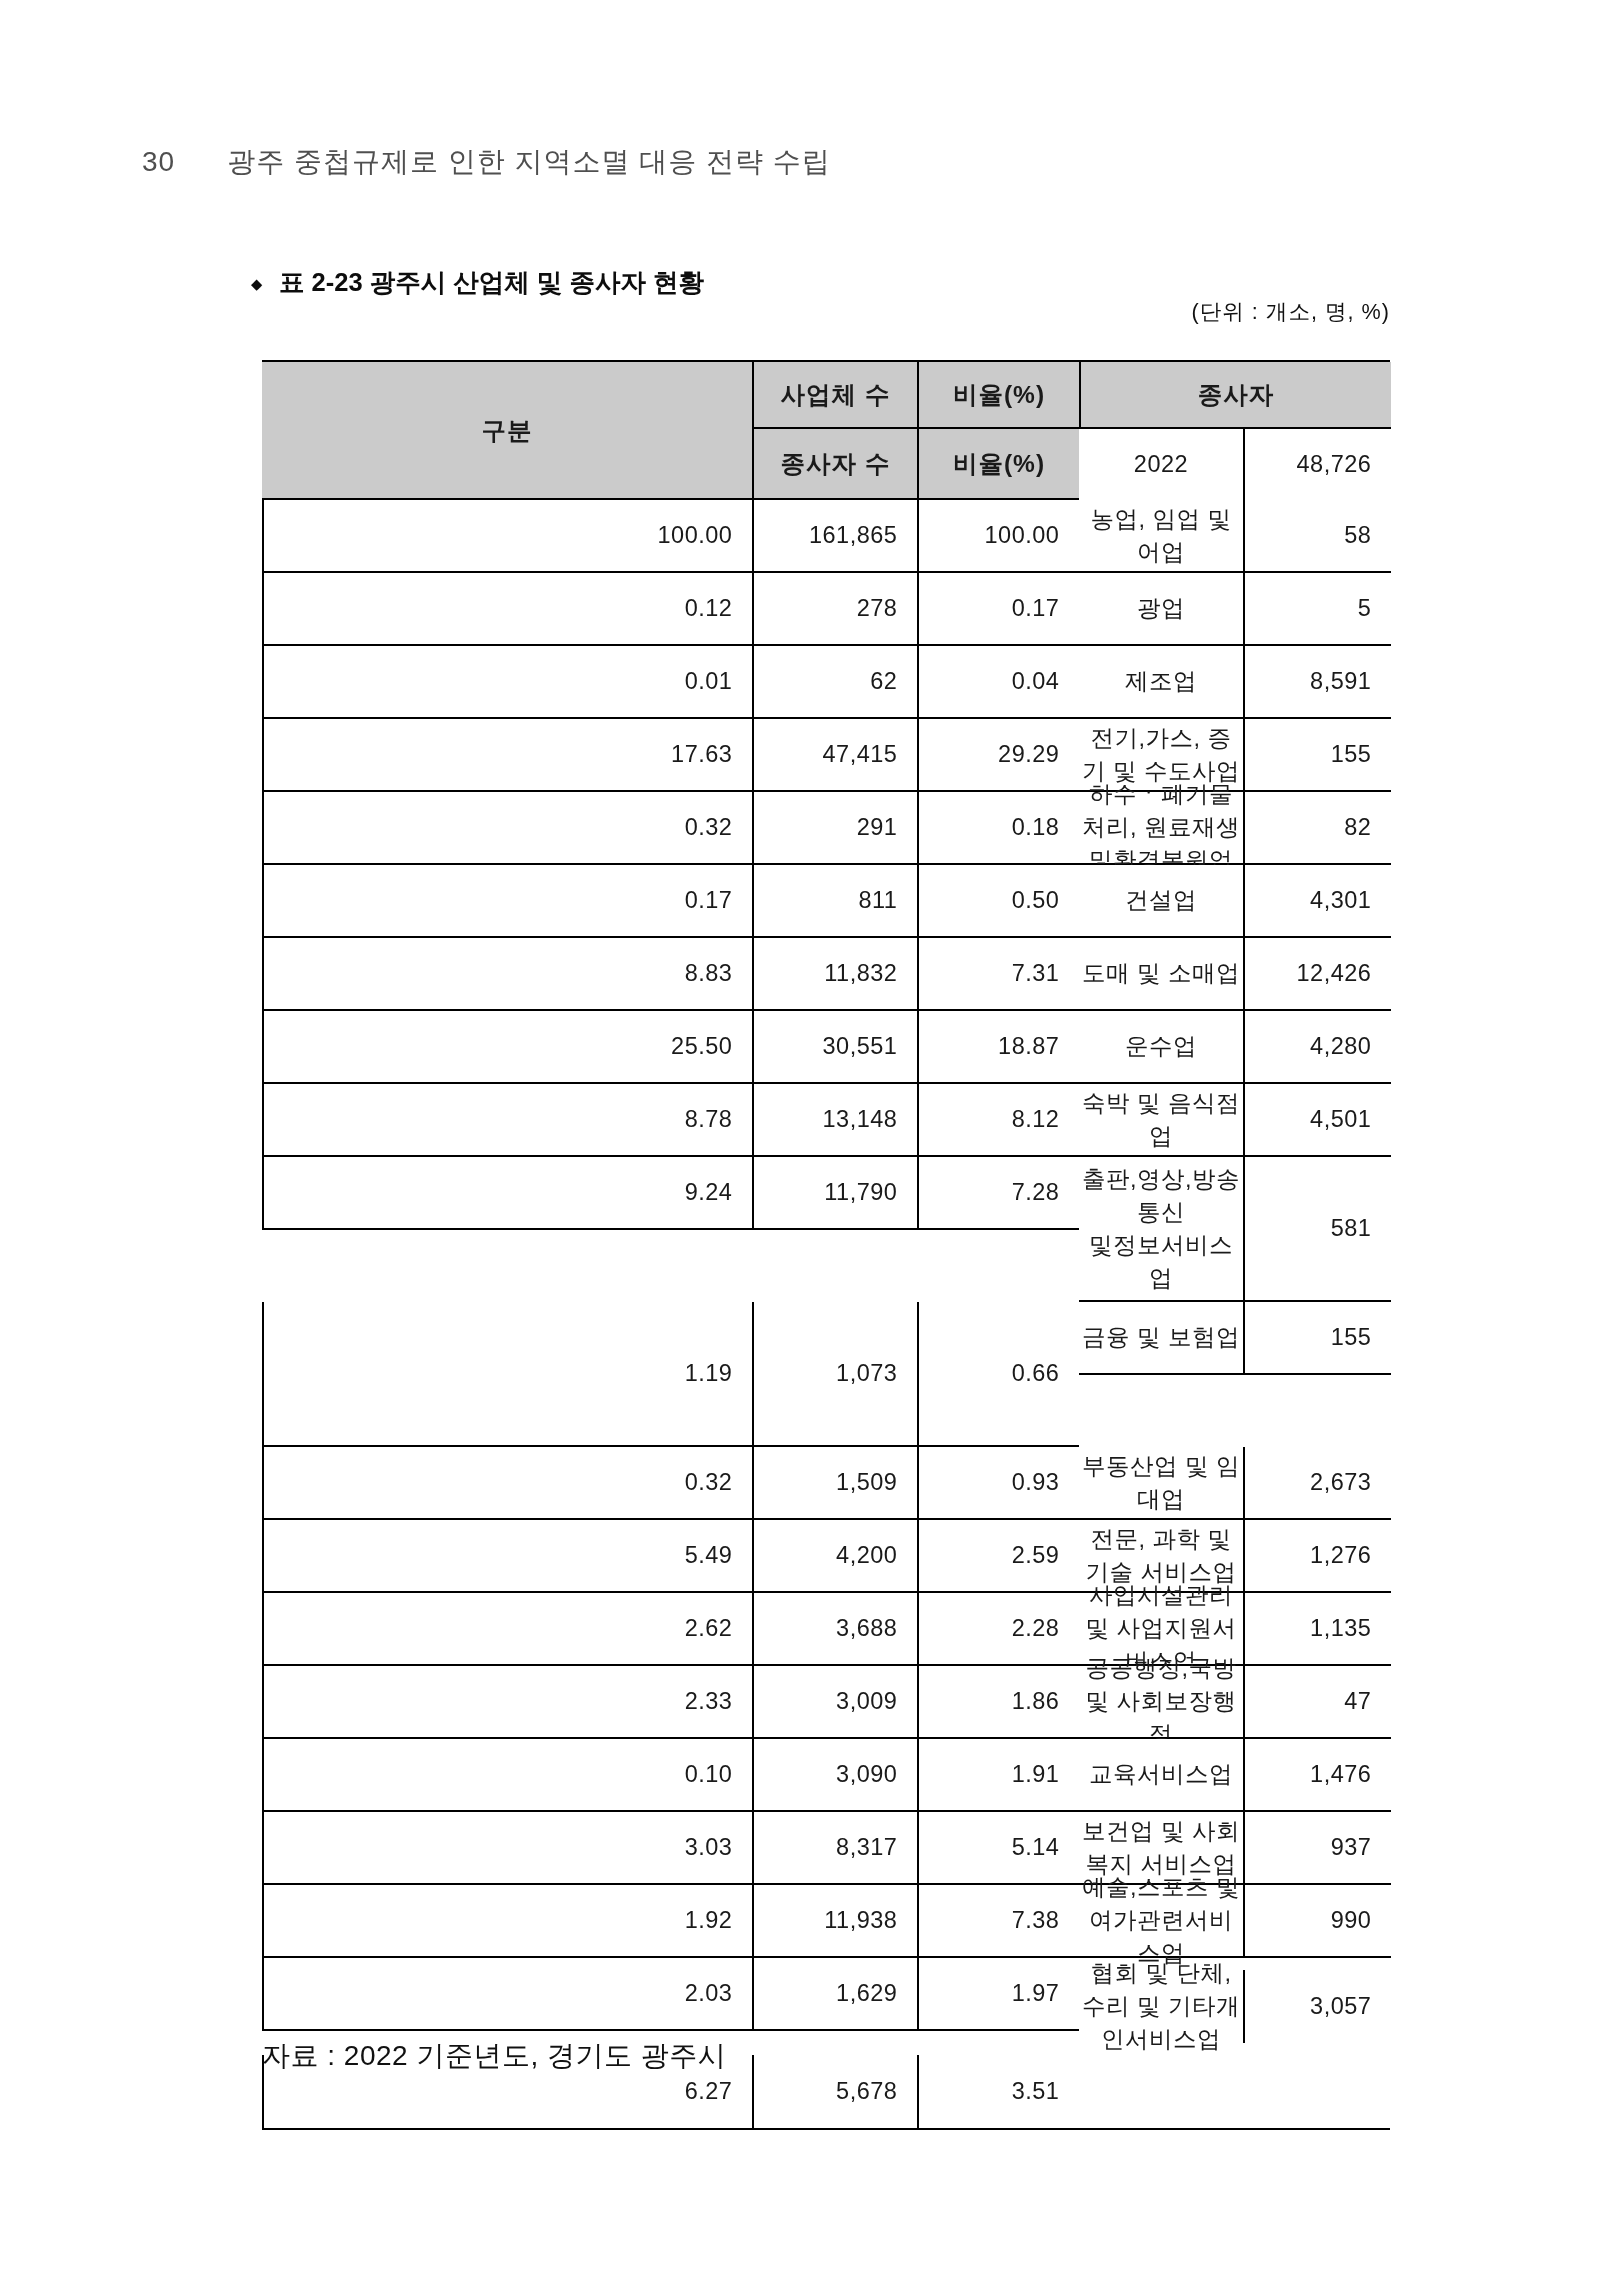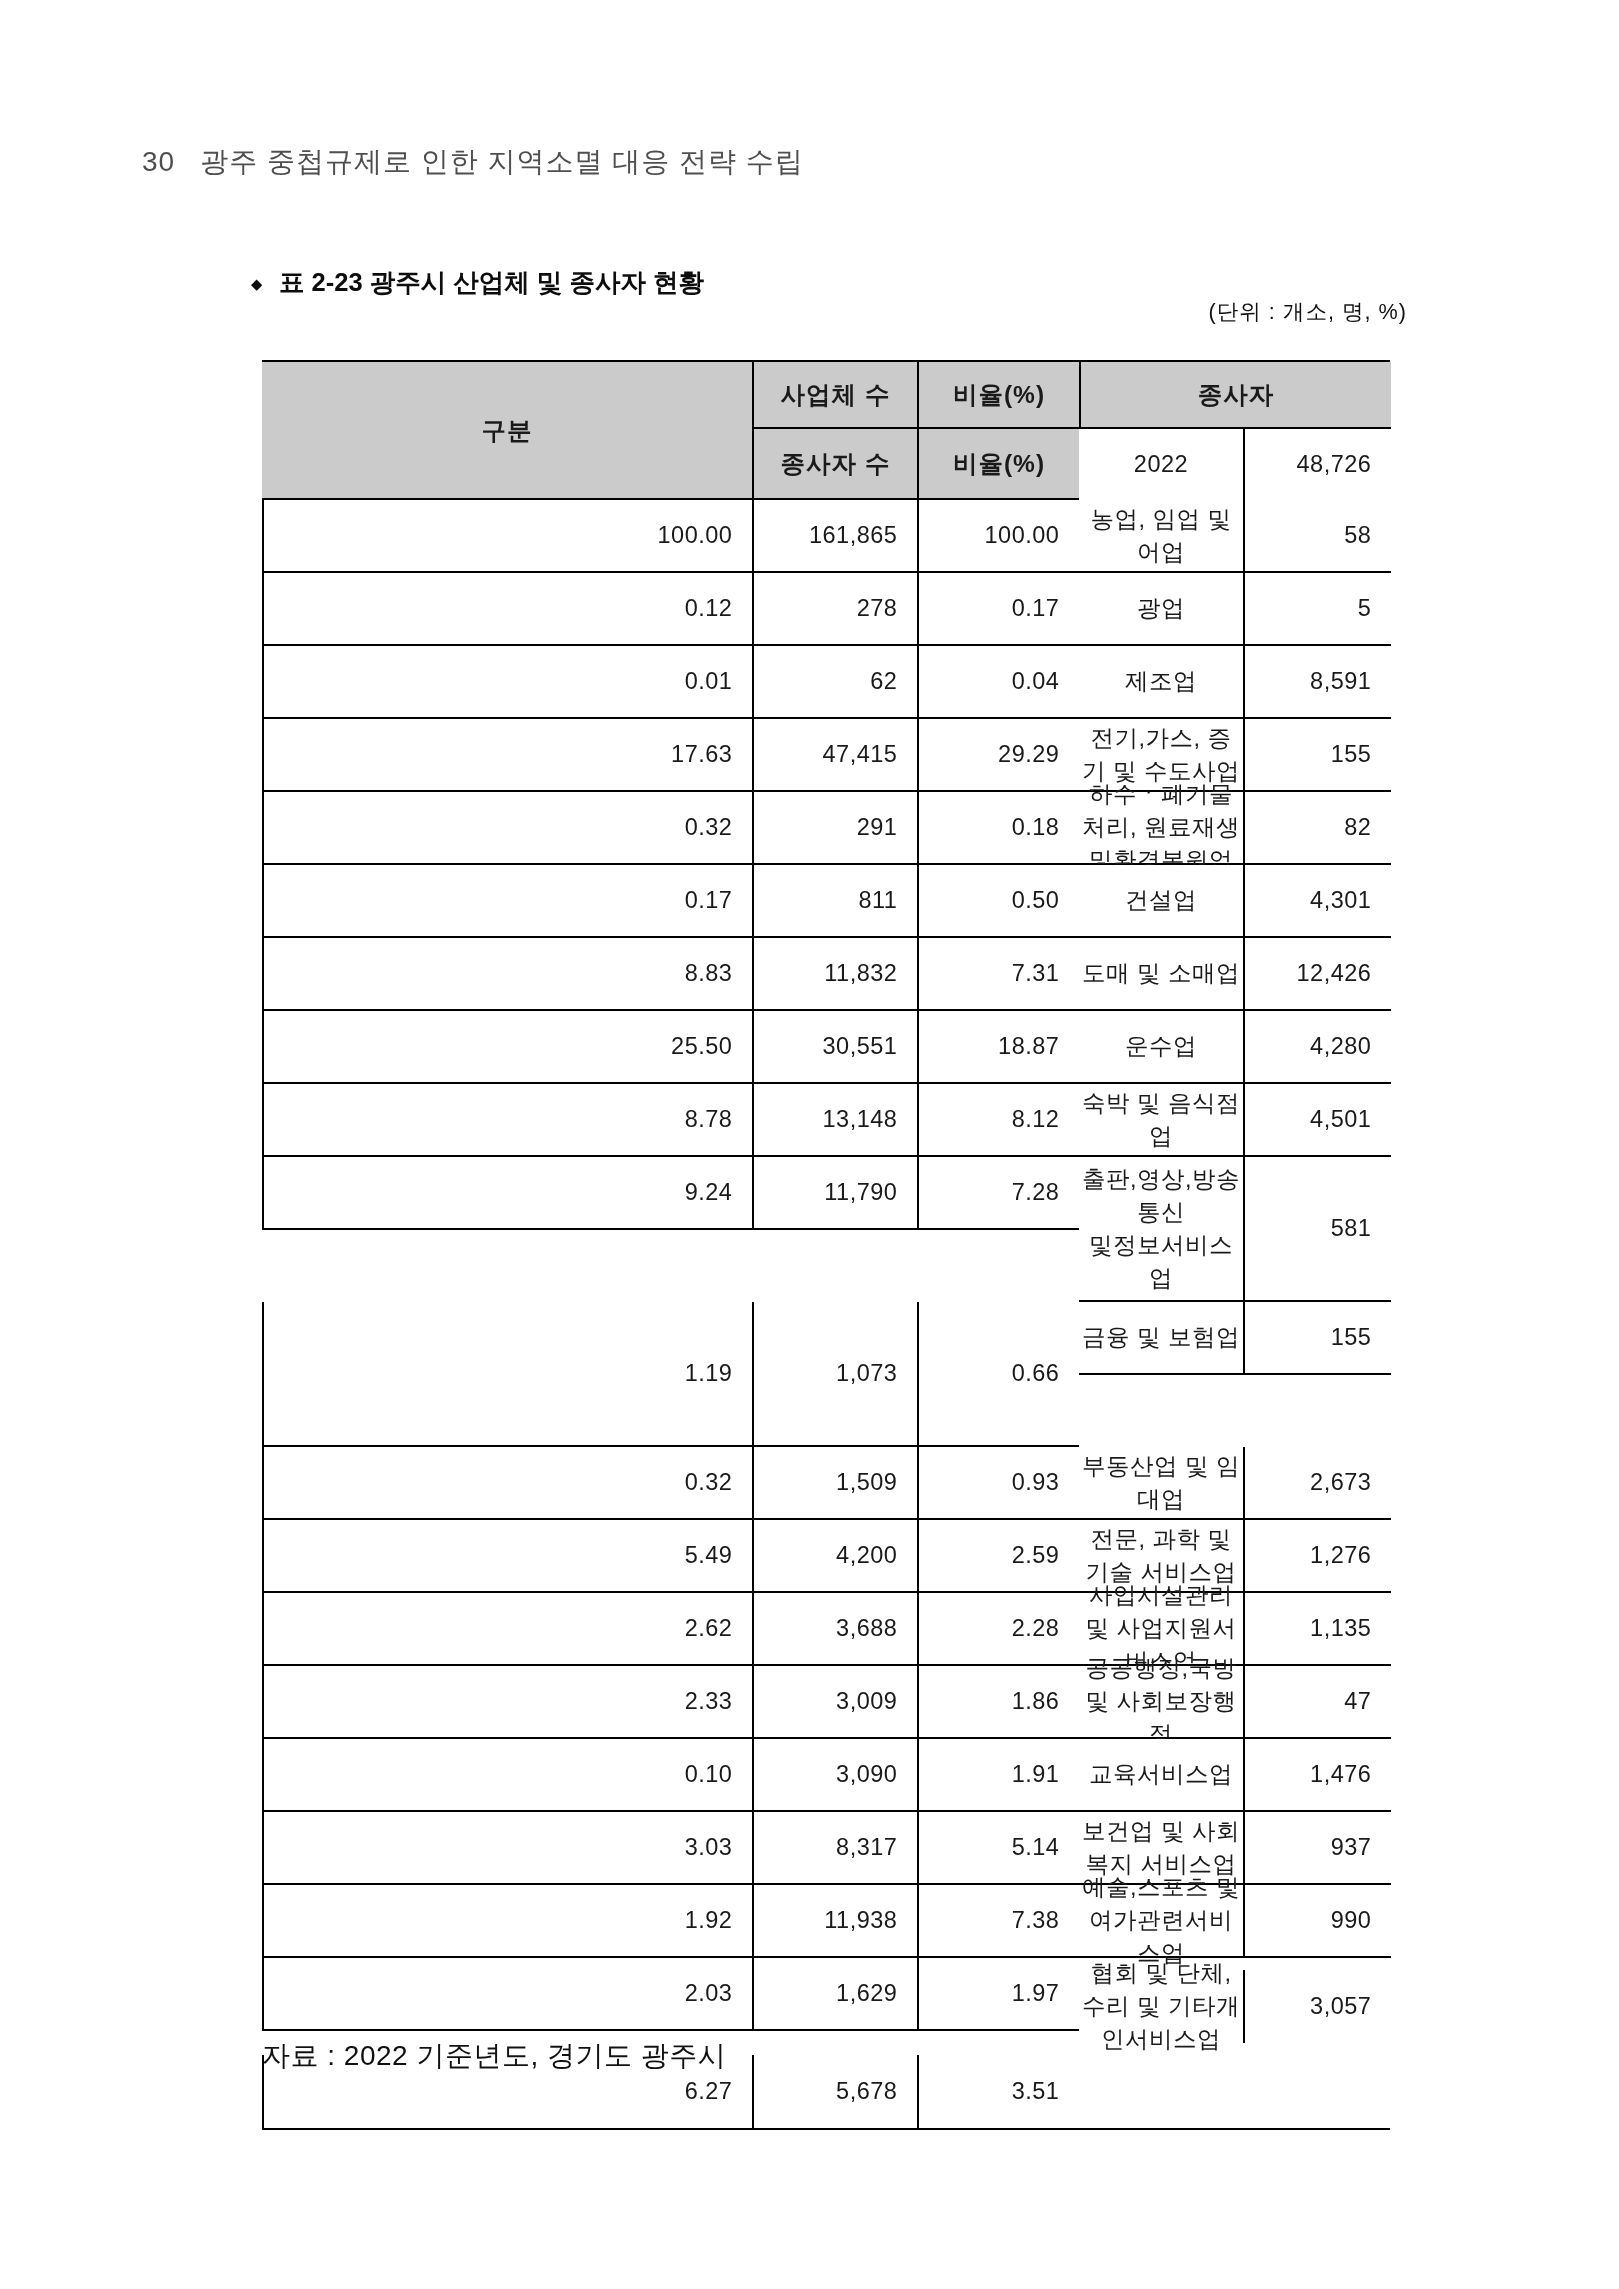--- a/index.html
+++ b/index.html
@@ -12,21 +12,21 @@
 
   .page-header {
     position: absolute;
     left: 142px;
     top: 143px;
     font-size: 28px;
     color: #4f4f4f;
     letter-spacing: 1px;
     white-space: nowrap;
   }
-  .page-header .page-num { margin-right: 25px; }
+  .page-header .page-num { margin-right: 52px; }
 
   .caption {
     position: absolute;
     left: 251px;
     top: 265px;
     font-size: 25.5px;
     font-weight: bold;
     color: #0d0d0d;
     white-space: nowrap;
     display: flex;
@@ -34,21 +34,21 @@
   }
   .caption .bullet {
     font-size: 14.7px;
     margin-right: 16.7px;
     position: relative;
     top: 1px;
   }
 
   .unit-note {
     position: absolute;
-    right: 212px;
+    right: 229px;
     top: 297px;
     font-size: 21.6px;
     color: #111111;
     white-space: nowrap;
     letter-spacing: 1px;
   }
 
   .table {
     position: absolute;
     left: 262px;

